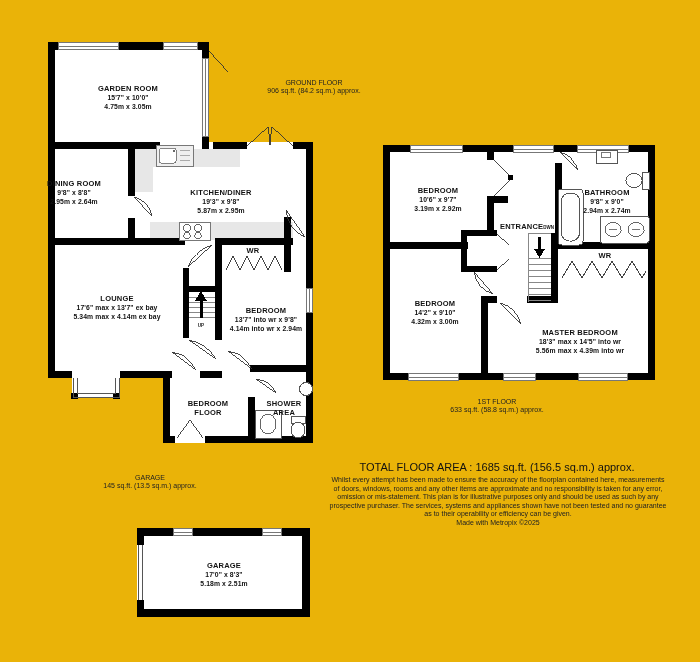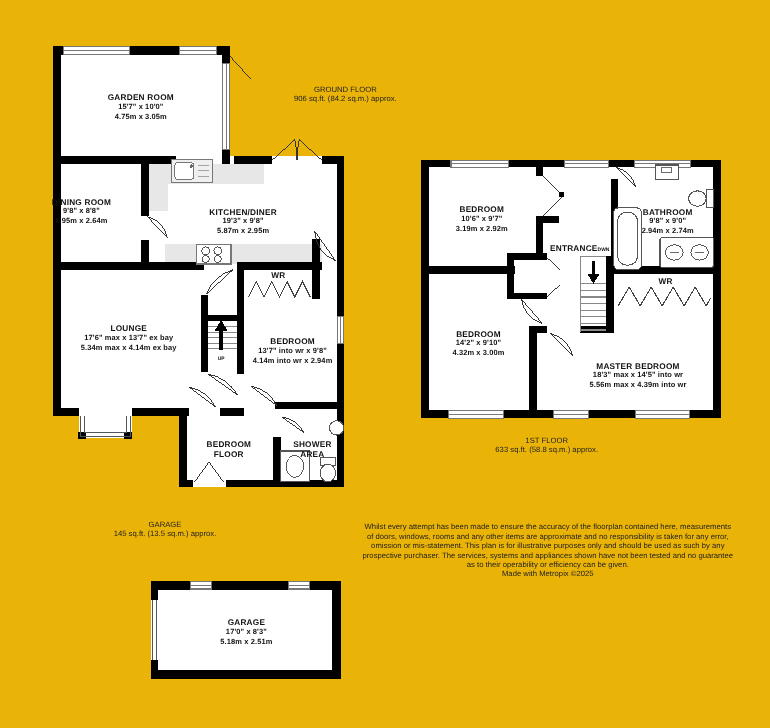--- a/index.html
+++ b/index.html
@@ -363,20 +363,21 @@
   <div>1ST FLOOR</div>
   <div>633 sq.ft. (58.8 sq.m.) approx.</div>
 </div>
 
 <div class="lbl" style="left:224px;top:561px;">
   <div class="room-name">GARAGE</div>
   <div class="room-dim">17'0" x 8'3"</div>
   <div class="room-dim">5.18m x 2.51m</div>
 </div>
 
+<div class="footer-total" style="left:497px;top:461px;">TOTAL FLOOR AREA : 1685 sq.ft. (156.5 sq.m.) approx.</div>
 
 <div class="footer-disc" style="left:498px;top:476px;">
   <div>Whilst every attempt has been made to ensure the accuracy of the floorplan contained here, measurements</div>
   <div>of doors, windows, rooms and any other items are approximate and no responsibility is taken for any error,</div>
   <div>omission or mis-statement. This plan is for illustrative purposes only and should be used as such by any</div>
   <div>prospective purchaser. The services, systems and appliances shown have not been tested and no guarantee</div>
   <div>as to their operability or efficiency can be given.</div>
   <div>Made with Metropix ©2025</div>
 </div>
 

